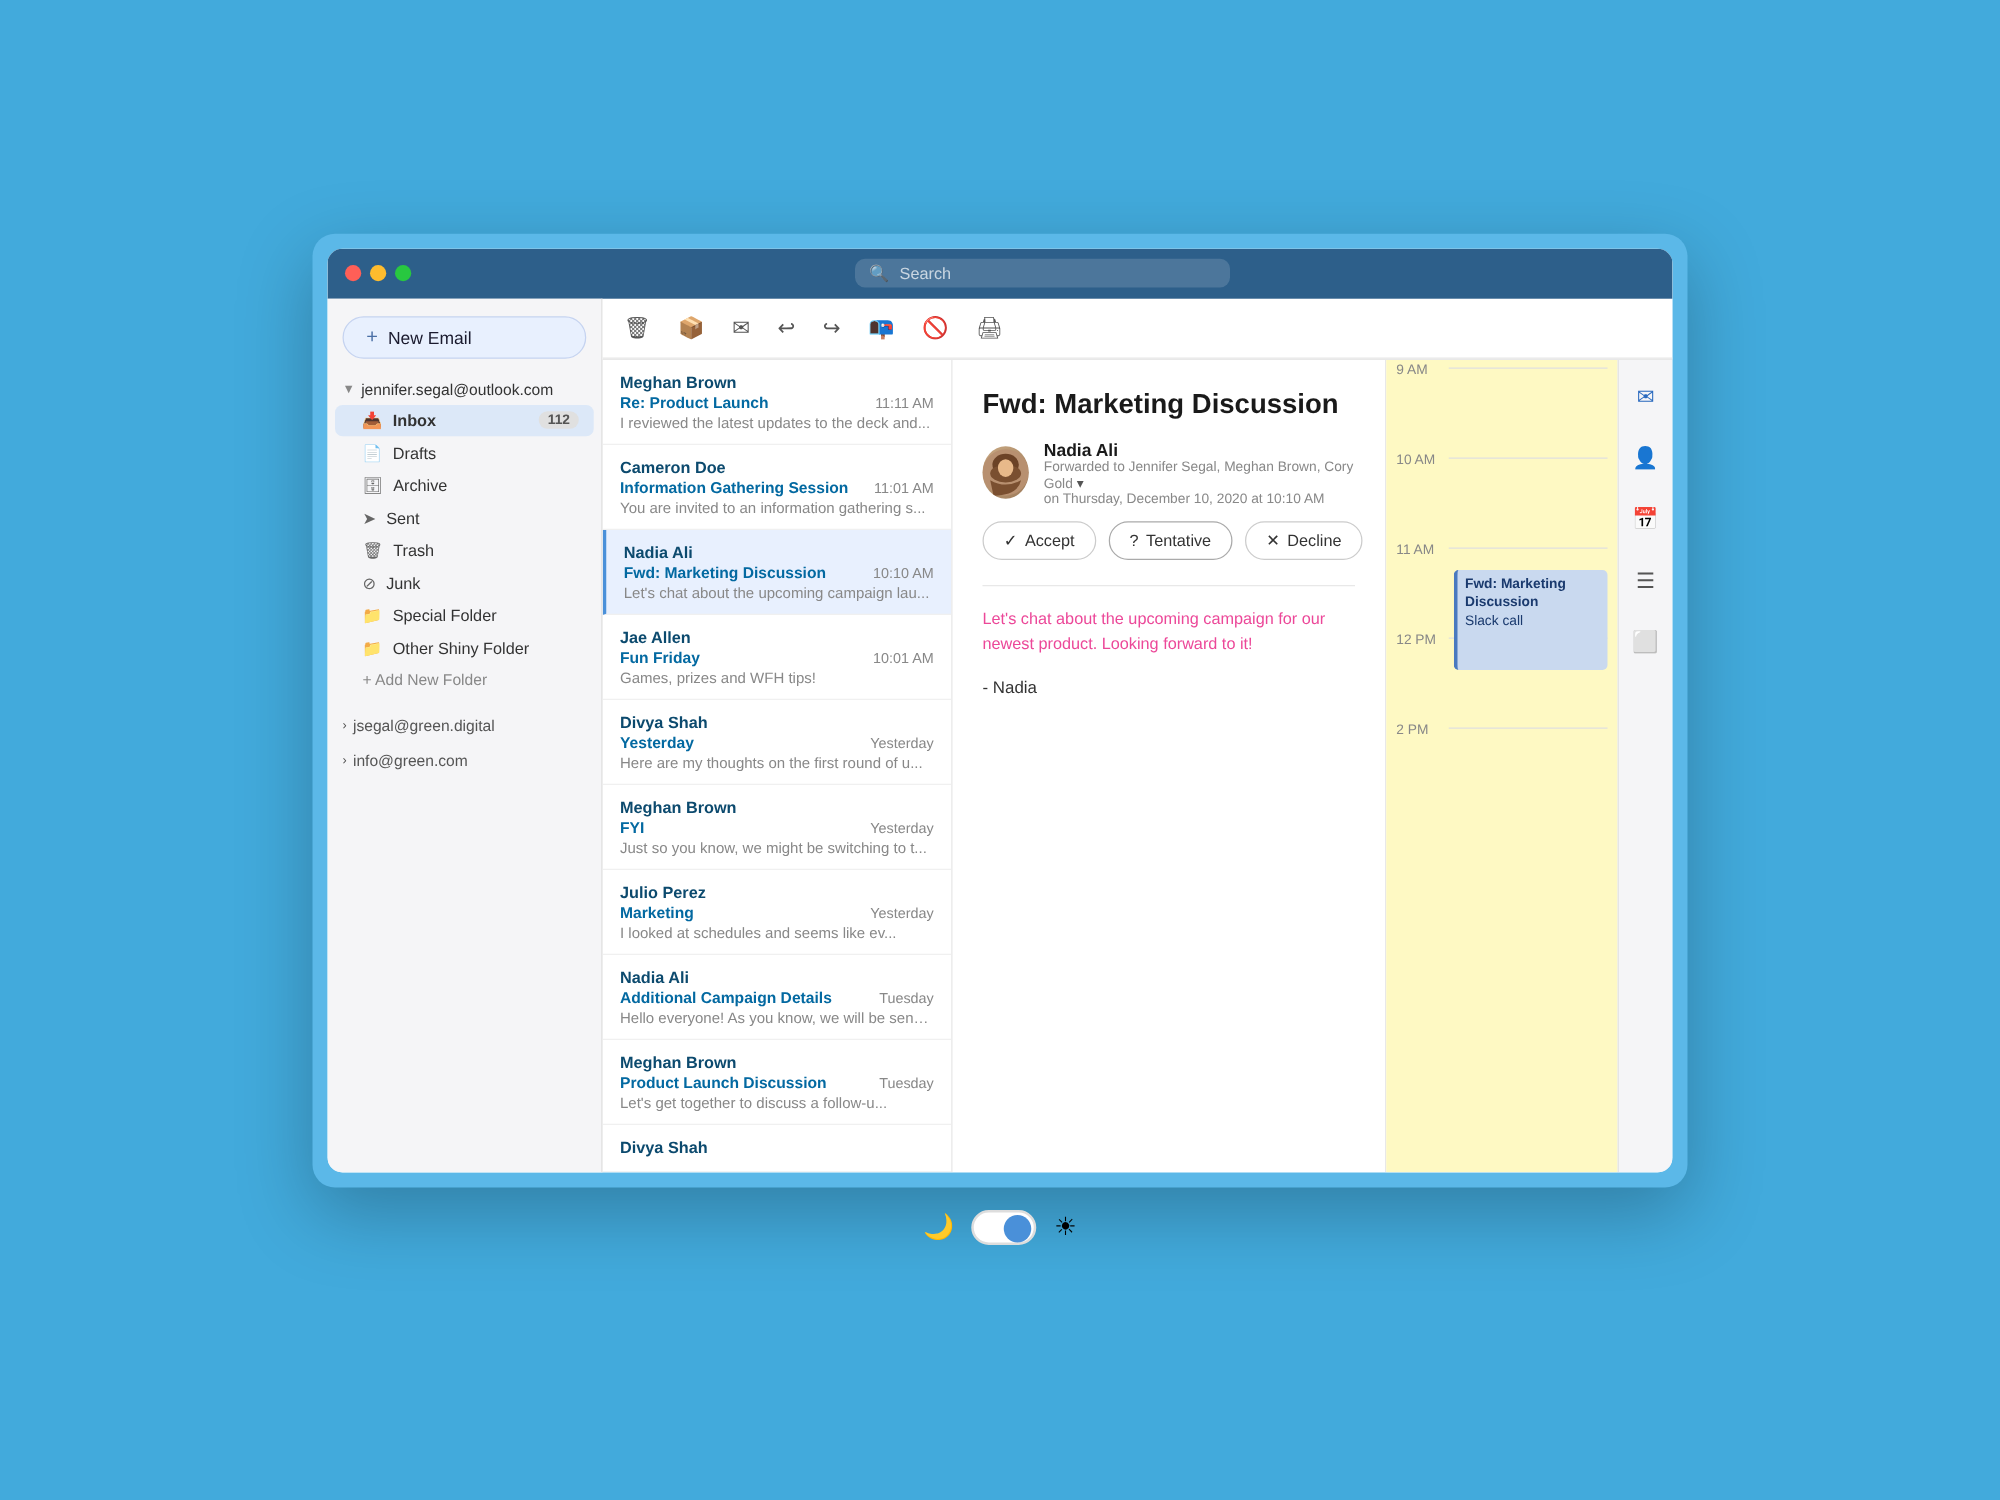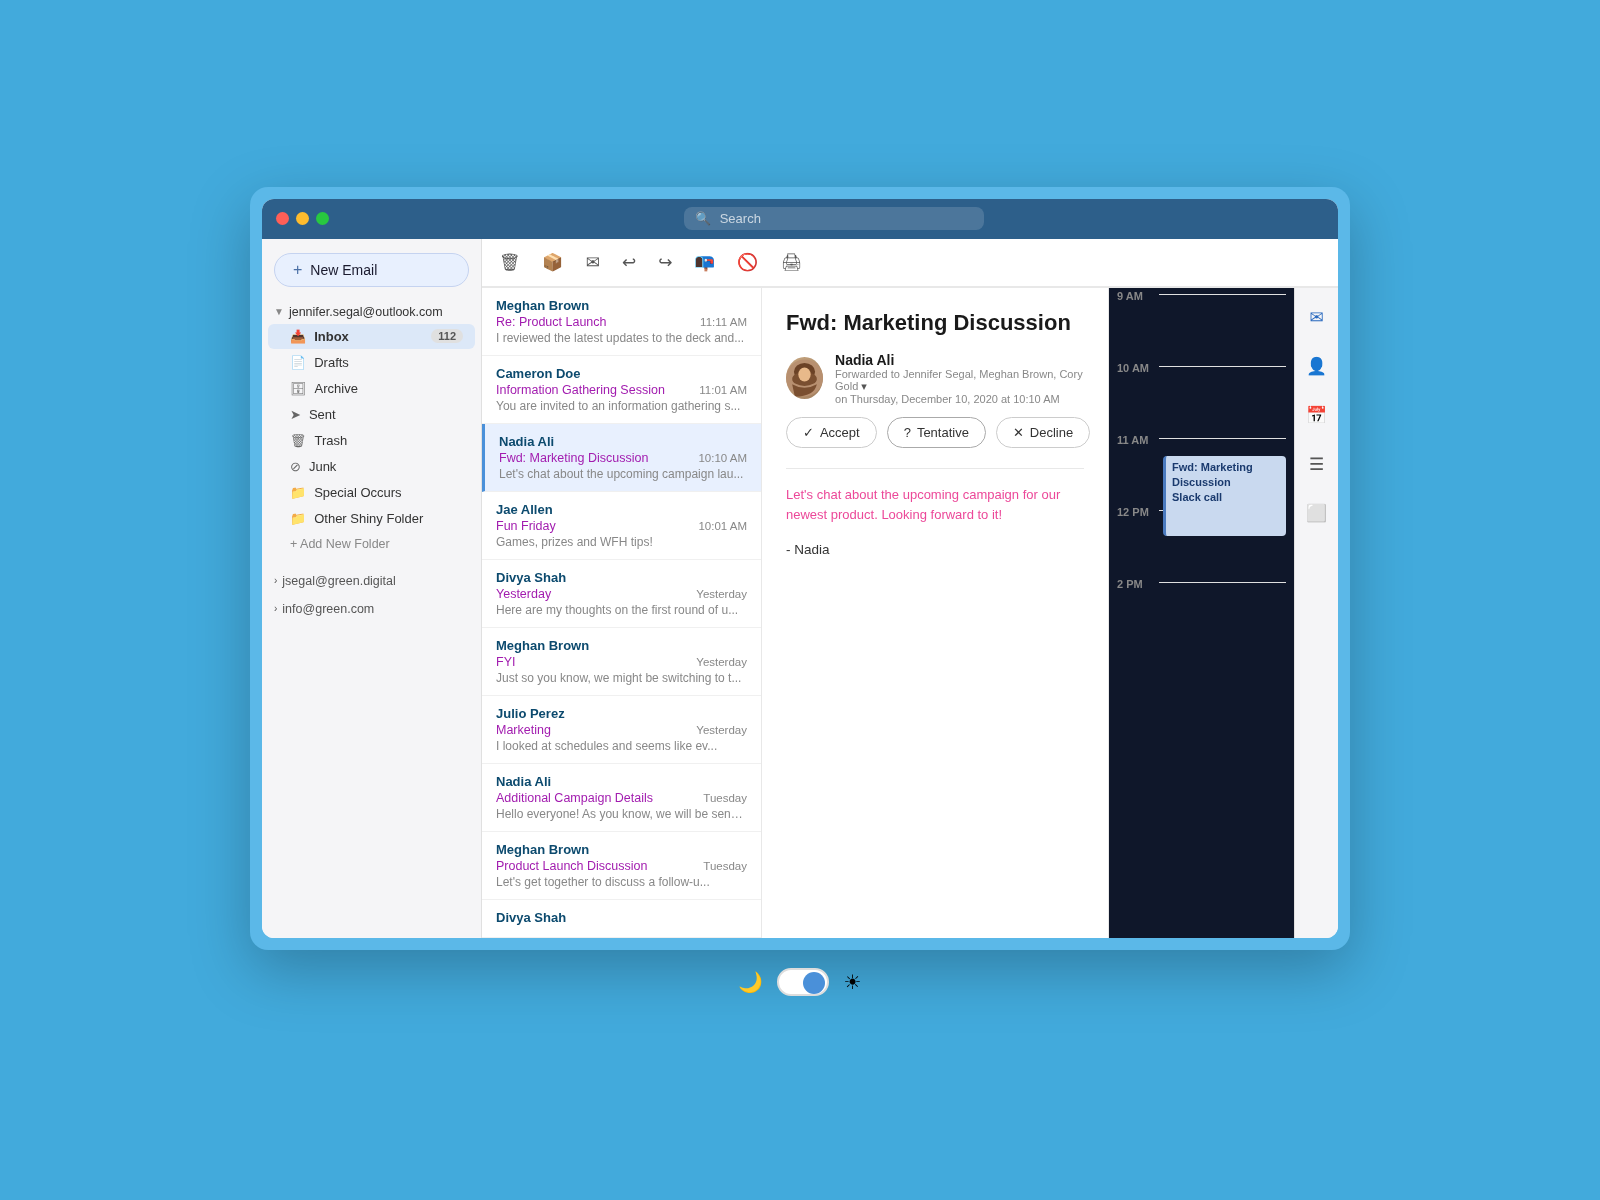--- a/index.html
+++ b/index.html
@@ -213,22 +213,22 @@
       margin-bottom: 2px;
     }
     .email-header-row {
       display: flex;
       justify-content: space-between;
       align-items: baseline;
       margin-bottom: 2px;
     }
     .email-subject {
       font-size: 12.5px;
-      color: #a21caf;
-      font-weight: 400;
+      color: #0369a1;
+      font-weight: 700;
     }
     .email-time {
       font-size: 11.5px;
       color: #888;
       flex-shrink: 0;
       margin-left: 8px;
     }
     .email-preview {
       font-size: 12px;
       color: #888;
@@ -312,22 +312,21 @@
       color: #ec4899;
       line-height: 1.6;
     }
     .email-signature { margin-top: 16px; font-size: 13.5px; color: #333; }
     
     .calendar-pane {
       width: 185px;
       overflow-y: auto;
       flex-shrink: 0;
       position: relative;
-      background: #0f172a;
-      font-weight: bold;
+      background: #fef9c3;
     }
     .time-slot {
       display: flex;
       align-items: flex-start;
       padding: 0 8px;
       height: 72px;
       position: relative;
     }
     .time-label {
       font-size: 11px;
@@ -453,21 +452,21 @@
             <li class="folder-item">
               <span class="folder-icon">🗑</span>
               <span>Trash</span>
             </li>
             <li class="folder-item">
               <span class="folder-icon">⊘</span>
               <span>Junk</span>
             </li>
             <li class="folder-item">
               <span class="folder-icon">📁</span>
-              <span>Special Occurs</span>
+              <span>Special Folder</span>
             </li>
             <li class="folder-item">
               <span class="folder-icon">📁</span>
               <span>Other Shiny Folder</span>
             </li>
           </ul>
           <div class="add-folder">
             <span>+ Add New Folder</span>
           </div>
         </div>

